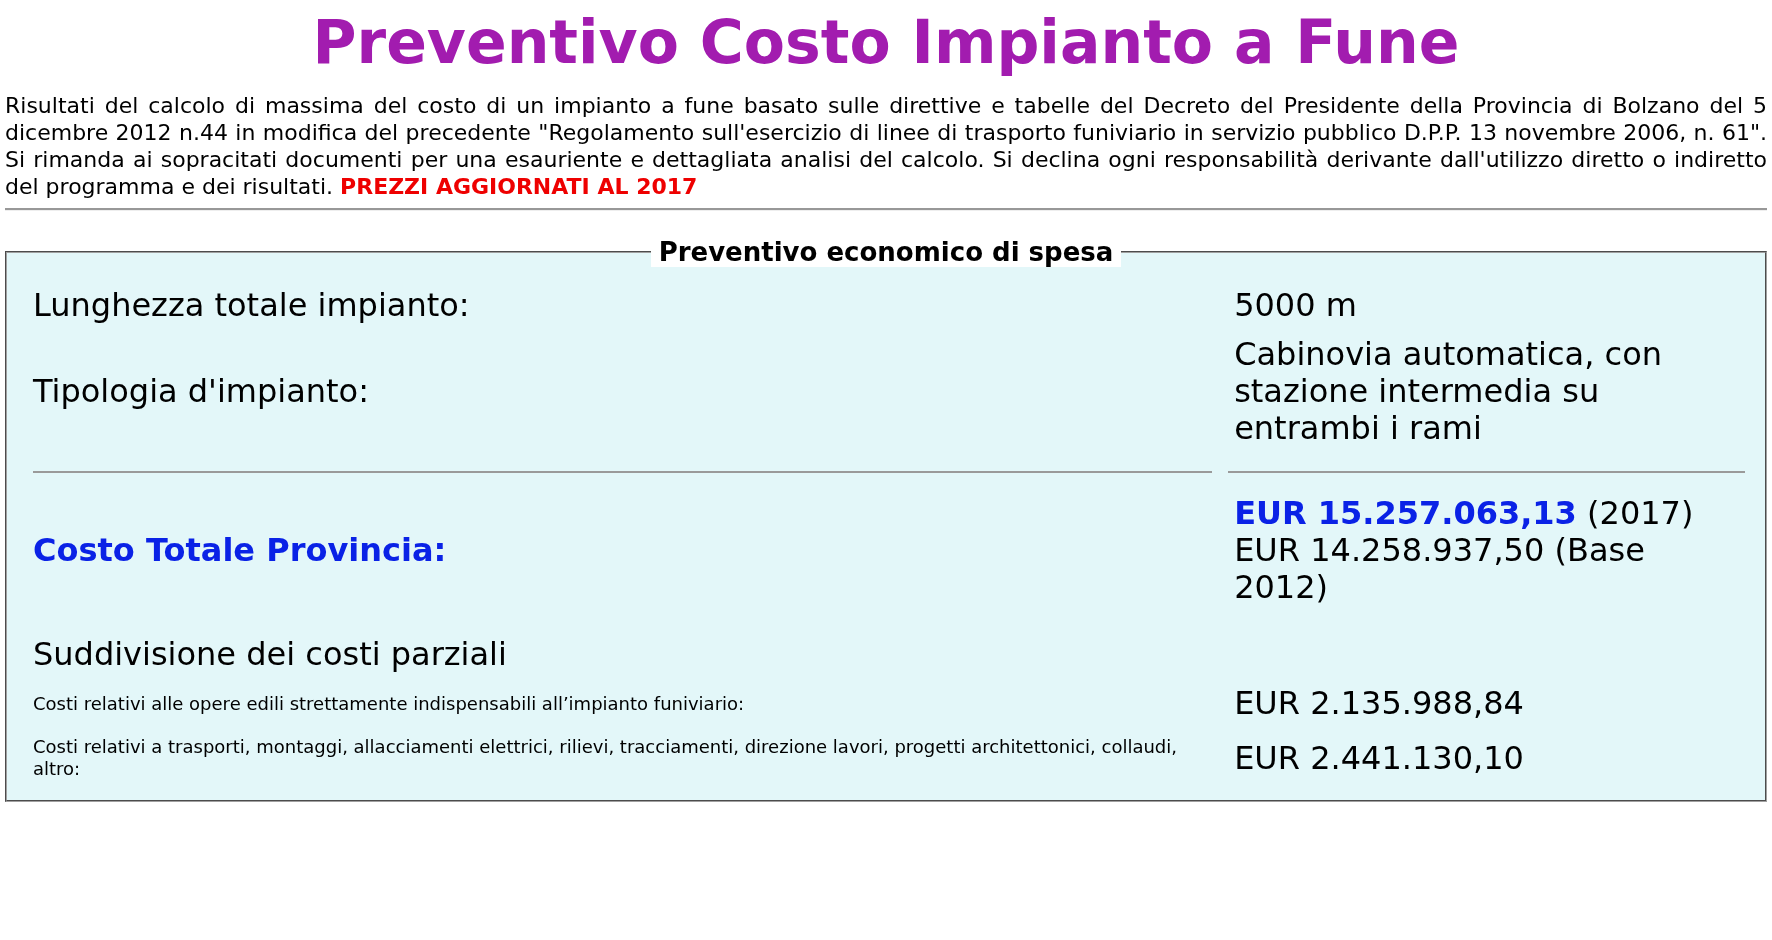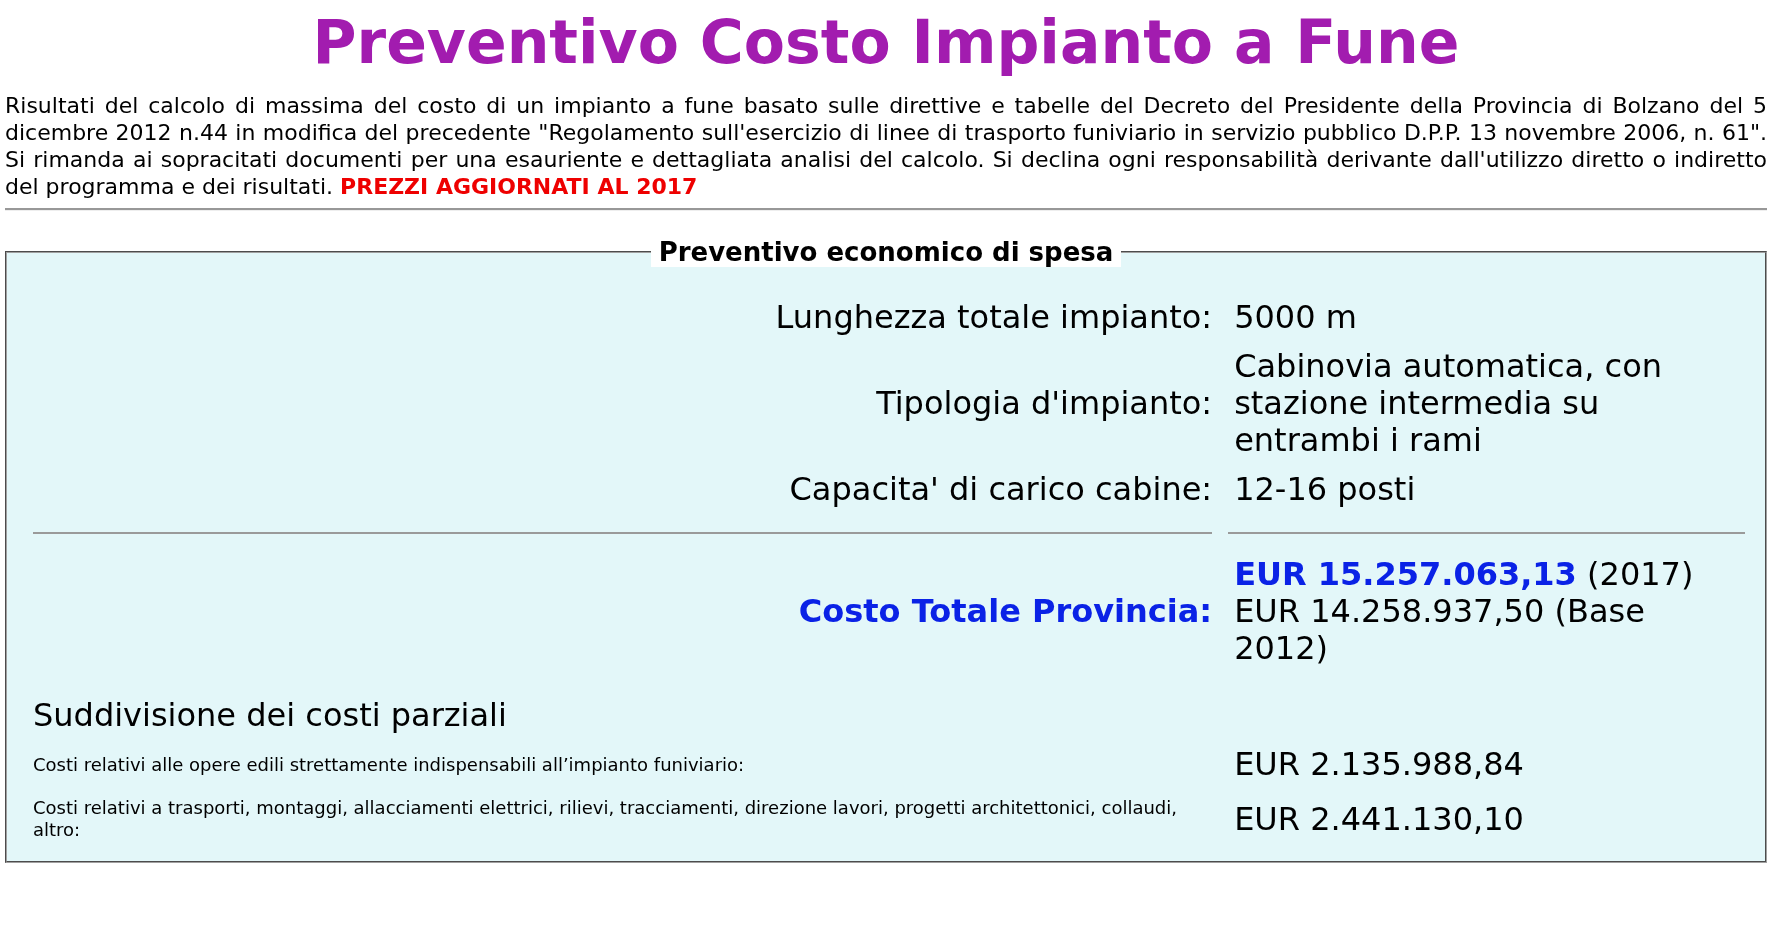--- a/index.html
+++ b/index.html
@@ -39,32 +39,31 @@
     border: 2px groove #a0a0a0;
     background: #e3f7f9;
     padding: 14px 12px 10px 12px;
   }
   legend.panel-legend {
     font-size: 26px;
     font-weight: bold;
     color: #000000;
     background: #ffffff;
     padding: 0 8px;
-    margin: 12px auto;
+    margin: 0 auto;
     text-align: center;
   }
   table.spec-table {
     width: 100%;
     border-collapse: collapse;
   }
   td { vertical-align: middle; }
   td.lbl {
     width: 69.5%;
     padding: 6px 12px 6px 14px;
-    text-align: right;
   }
   td.val {
     padding: 6px 8px 6px 10px;
   }
   .big { font-size: 32px; line-height: 37px; }
   .small { font-size: 18px; line-height: 22px; }
   .blue { color: #0a22e6; }
   .bold { font-weight: bold; }
   hr.cell-rule {
     border: 0;
@@ -93,24 +92,20 @@
   <table class="spec-table">
     <tbody>
       <tr>
         <td class="lbl big">Lunghezza totale impianto:</td>
         <td class="val big">5000 m</td>
       </tr>
       <tr>
         <td class="lbl big">Tipologia d'impianto:</td>
         <td class="val big">Cabinovia automatica, con stazione intermedia su entrambi i rami</td>
       </tr>
-      <tr>
-        <td class="lbl big">Capacita' di carico cabine:</td>
-        <td class="val big">12-16 posti</td>
-      </tr>
 
       <tr>
         <td class="rule-cell">
             <hr class="cell-rule">
           </td>
         <td class="rule-cell-right">
             <hr class="cell-rule">
           </td>
       </tr>
 

